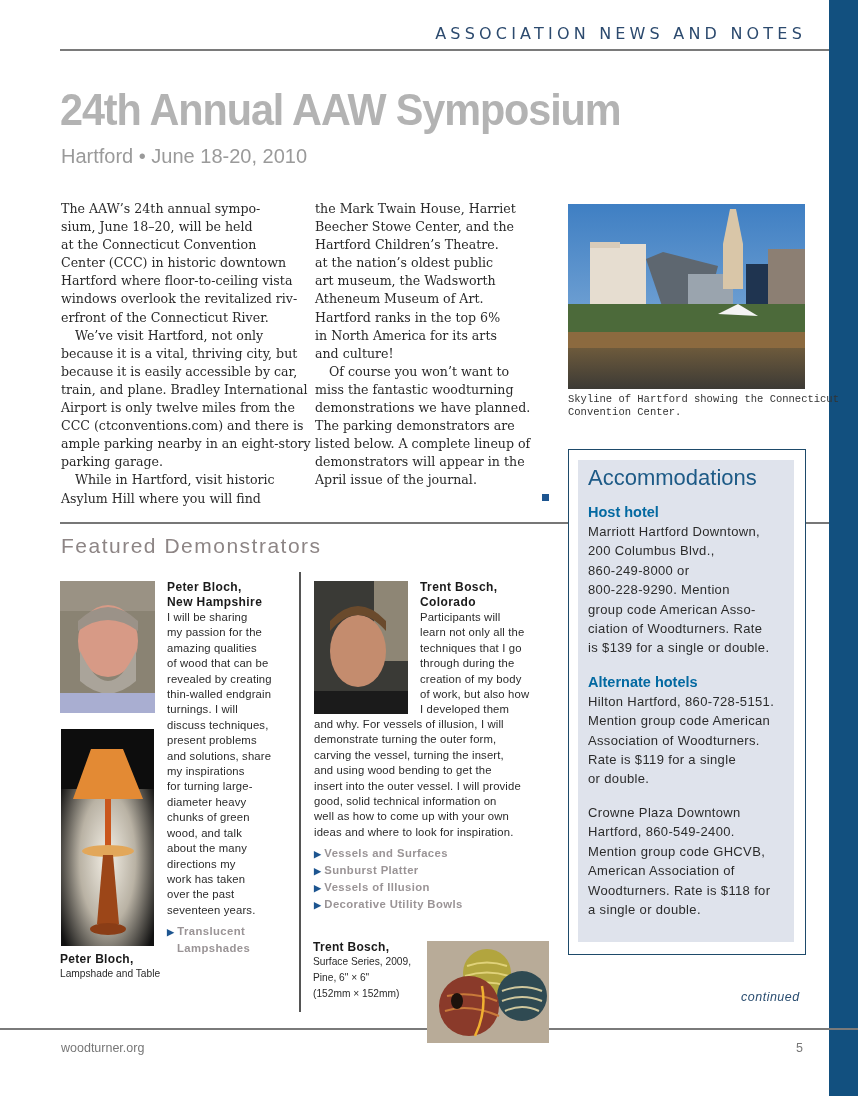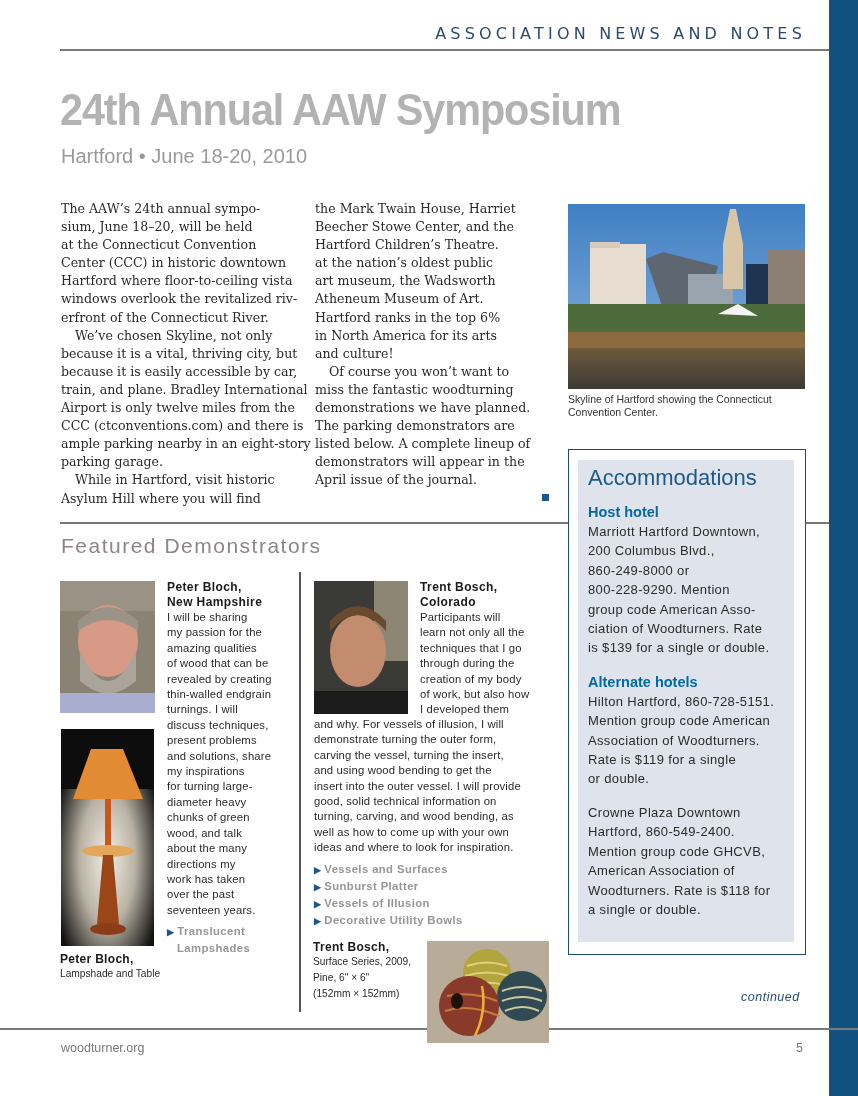--- a/index.html
+++ b/index.html
@@ -26,21 +26,21 @@
     position: absolute; top: 200px; width: 240px;
     font-family: "DejaVu Serif", serif; font-size: 12.6px; line-height: 18.1px; color: #2a2a2a;
   }
   .body-col p { margin: 0; }
   .col1 { left: 61px; }
   .col2 { left: 315px; }
   .line { display: block; white-space: nowrap; }
   .end-mark { position: absolute; left: 542px; top: 494px; width: 7px; height: 7px; background: #1d5590; }
   .photo { position: absolute; overflow: hidden; }
   .photo svg { display: block; width: 100%; height: 100%; }
-  .caption-sm { position: absolute; font-size: 10.5px; line-height: 13px; color: #333; }
+  .caption-sm { position: absolute; font-size: 10.5px; line-height: 13px; color: #333; font-family: Liberation Mono, monospace; }
   .accom-outer {
     position: absolute; left: 568px; top: 449px; width: 236px; height: 504px;
     border: 1.5px solid #1e4a6a; background: #fff;
   }
   .accom-inner {
     position: absolute; left: 578px; top: 460px; width: 216px; height: 482px; background: #dfe3ec;
   }
   .accom-text { position: absolute; left: 588px; top: 462px; width: 205px; }
   .accom-title { font-size: 22px; color: #1d5a86; margin: 0 0 8px 0; line-height: 32px; }
   .accom-h { font-weight: bold; font-size: 14.5px; color: #0369a1; margin: 0; line-height: 20px; }
@@ -76,21 +76,21 @@
   <p>
     <span class="line">The AAW’s 24th annual sympo-</span>
     <span class="line">sium, June 18–20, will be held</span>
     <span class="line">at the Connecticut Convention</span>
     <span class="line">Center (CCC) in historic downtown</span>
     <span class="line">Hartford where floor-to-ceiling vista</span>
     <span class="line">windows overlook the revitalized riv-</span>
     <span class="line">erfront of the Connecticut River.</span>
   </p>
   <p>
-    <span class="line" style="padding-left:14px">We’ve chosen Skyline, not only</span>
+    <span class="line" style="padding-left:14px">We’ve visit Hartford, not only</span>
     <span class="line">because it is a vital, thriving city, but</span>
     <span class="line">because it is easily accessible by car,</span>
     <span class="line">train, and plane. Bradley International</span>
     <span class="line">Airport is only twelve miles from the</span>
     <span class="line">CCC (ctconventions.com) and there is</span>
     <span class="line">ample parking nearby in an eight-story</span>
     <span class="line">parking garage.</span>
   </p>
   <p>
     <span class="line" style="padding-left:14px">While in Hartford, visit historic</span>
@@ -277,21 +277,20 @@
   </div>
 </div>
 <div style="position:absolute; left:314px; top:717px; width:245px;">
   <div class="demo-text">
     <span class="line">and why. For vessels of illusion, I will</span>
     <span class="line">demonstrate turning the outer form,</span>
     <span class="line">carving the vessel, turning the insert,</span>
     <span class="line">and using wood bending to get the</span>
     <span class="line">insert into the outer vessel. I will provide</span>
     <span class="line">good, solid technical information on</span>
-    <span class="line">turning, carving, and wood bending, as</span>
     <span class="line">well as how to come up with your own</span>
     <span class="line">ideas and where to look for inspiration.</span>
   </div>
   <ul class="topic-list" style="margin-top:5px;">
     <li><span class="tri">▶</span><span>Vessels and Surfaces</span></li>
     <li><span class="tri">▶</span><span>Sunburst Platter</span></li>
     <li><span class="tri">▶</span><span>Vessels of Illusion</span></li>
     <li><span class="tri">▶</span><span>Decorative Utility Bowls</span></li>
   </ul>
 </div>

